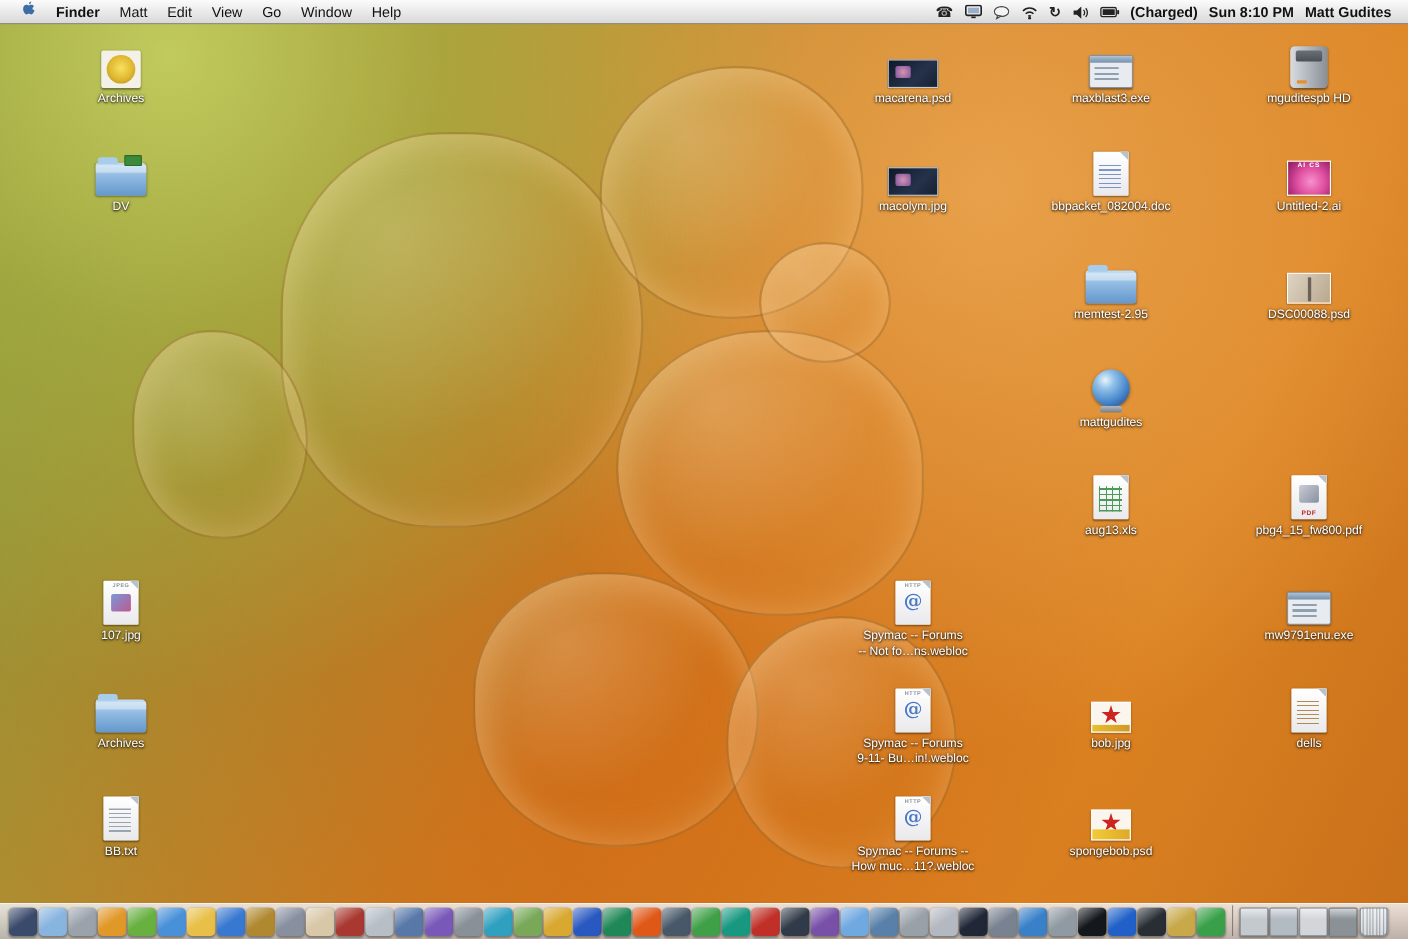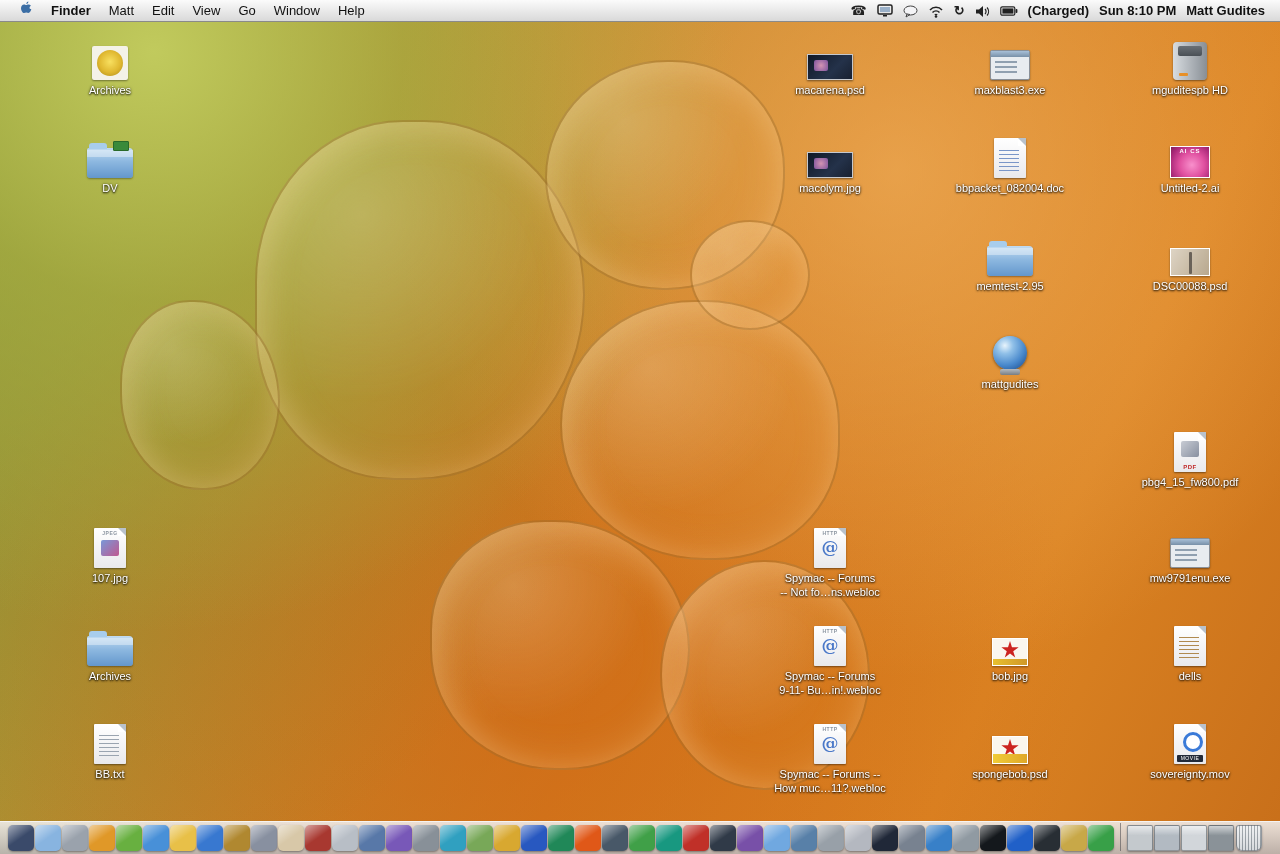--- a/index.html
+++ b/index.html
@@ -328,20 +328,26 @@
         <div class="ic-folder"></div>
       </div>
     <div class="dlabel">memtest-2.95</div>
   </div>
   <div class="dicon" style="left:950px;top:330px">
     <div class="ic-wrap">
         <div class="ic-globe"></div>
       </div>
     <div class="dlabel">mattgudites</div>
   </div>
+  <div class="dicon" style="left:950px;top:428px">
+    <div class="ic-wrap">
+        <div class="ic-page pg-xls"></div>
+      </div>
+    <div class="dlabel">aug13.xls</div>
+  </div>
   <div class="dicon" style="left:950px;top:622px">
     <div class="ic-wrap">
         <div class="t-bob"></div>
       </div>
     <div class="dlabel">bob.jpg</div>
   </div>
   <div class="dicon" style="left:950px;top:720px">
     <div class="ic-wrap">
         <div class="t-bob t-sponge"></div>
       </div>
@@ -381,28 +387,20 @@
         <div class="ic-exe"></div>
       </div>
     <div class="dlabel">mw9791enu.exe</div>
   </div>
   <div class="dicon" style="left:1130px;top:622px">
     <div class="ic-wrap">
         <div class="ic-page pg-tan"></div>
       </div>
     <div class="dlabel">dells</div>
   </div>
-  <div class="dicon" style="left:1130px;top:720px">
-    <div class="ic-wrap">
-      <div class="ic-page pg-mov">
-          <span class="pg-movbar">MOVIE</span>
-        </div>
-    </div>
-    <div class="dlabel">sovereignty.mov</div>
-  </div>
 
   <div class="dock">
     <div class="dock-apps">
 
     <div class="dock-item" style="--c: #3a4a6a;">
           <div class="dock-ic"></div>
         </div>
         <div class="dock-item" style="--c: #88b4e0;">
           <div class="dock-ic"></div>
         </div>

